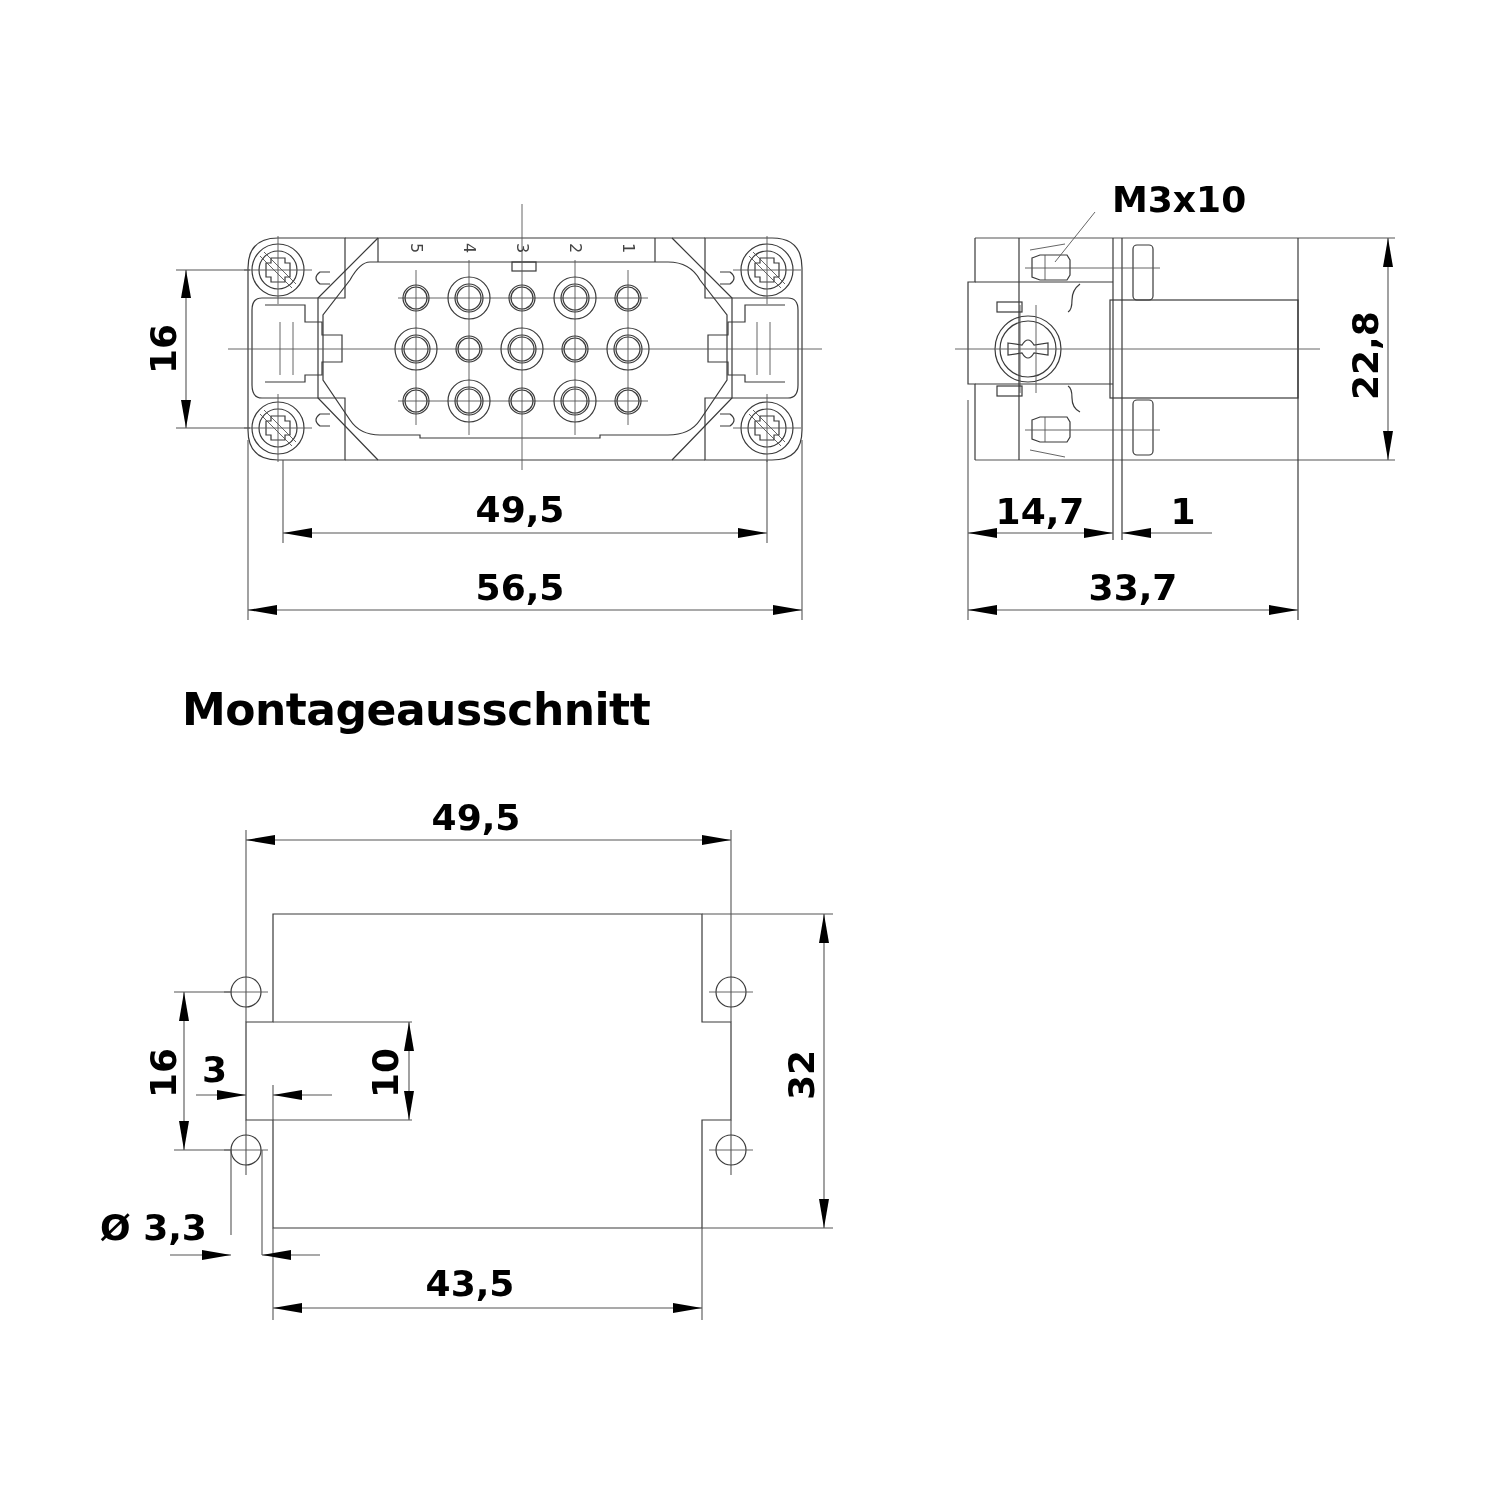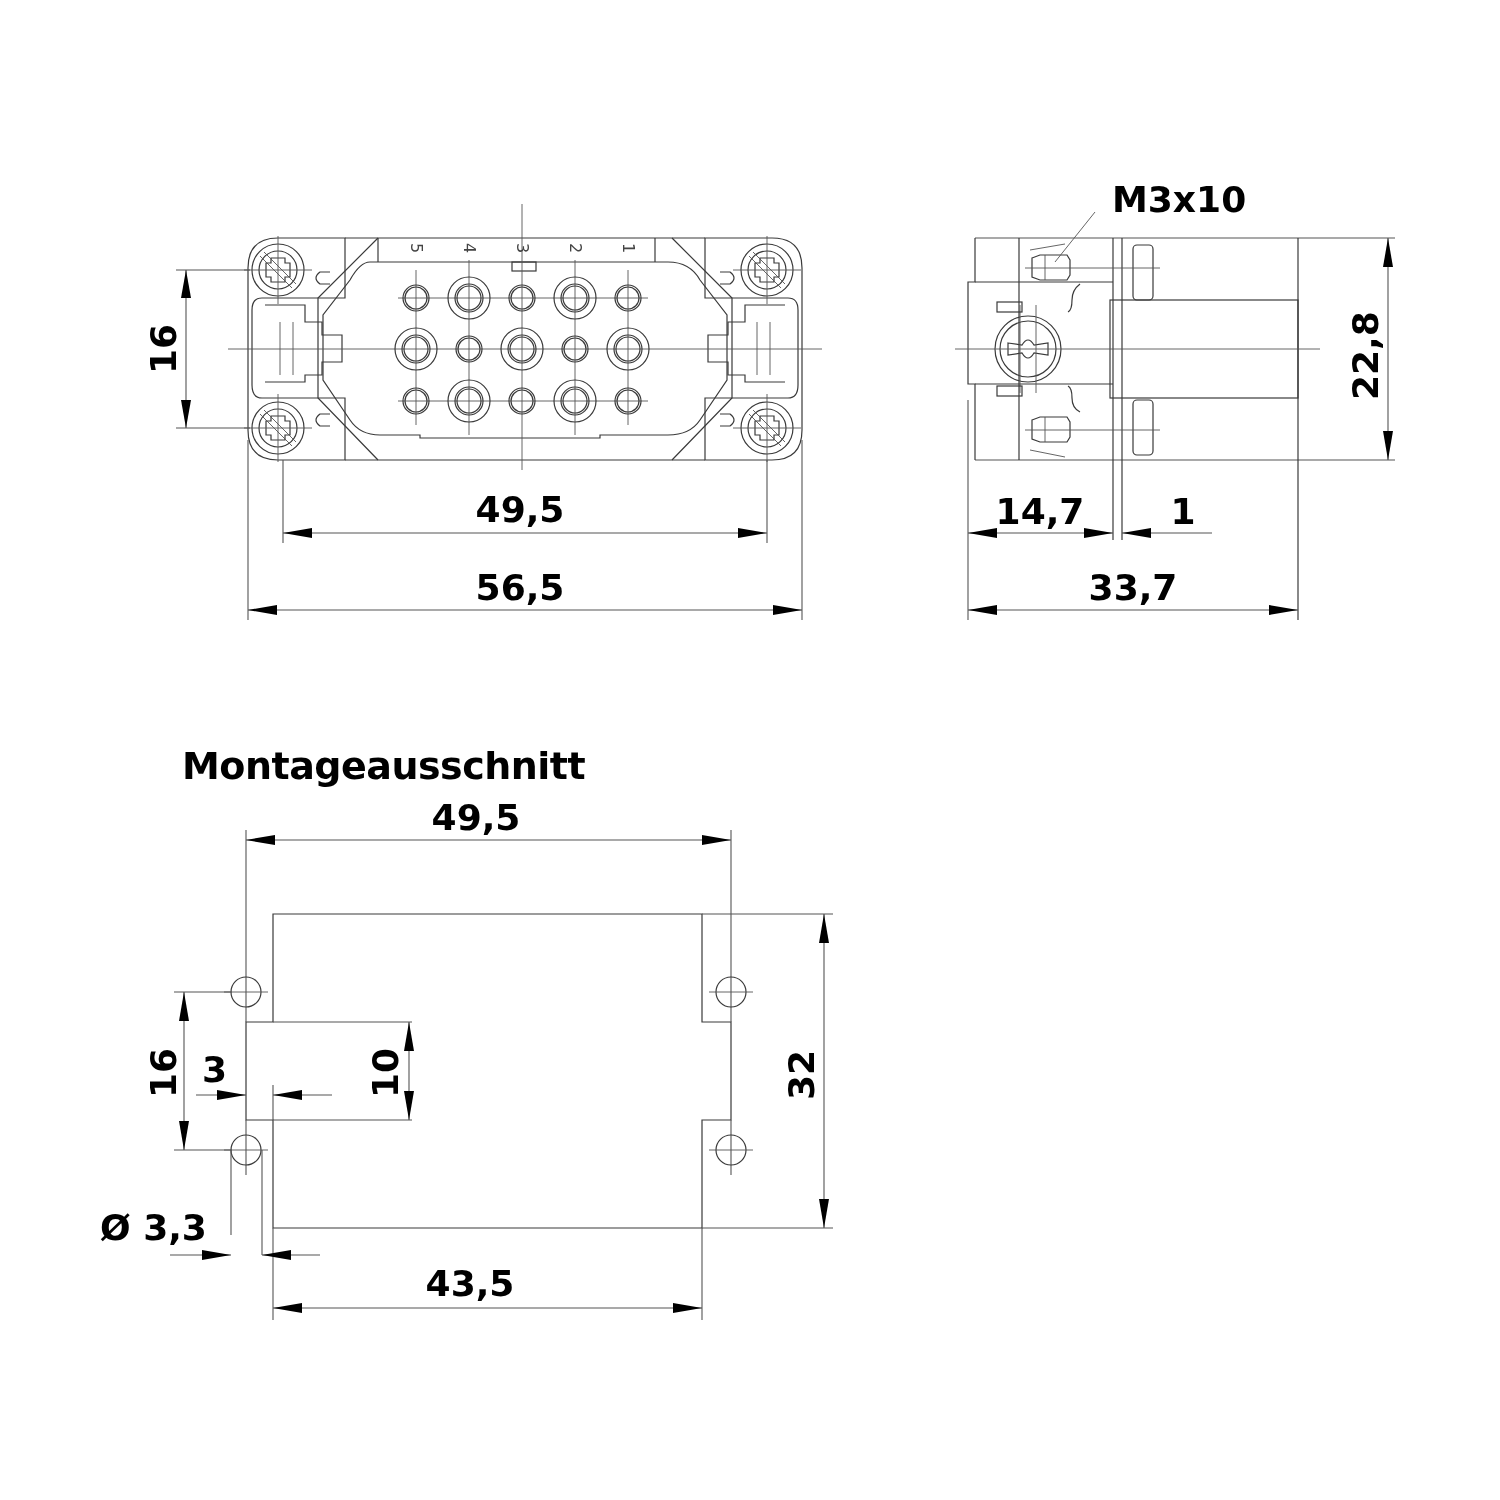--- a/index.html
+++ b/index.html
@@ -4,21 +4,21 @@
 <style>
   html, body { margin: 0; padding: 0; background: #ffffff; }
   body { width: 1500px; height: 1500px; position: relative; overflow: hidden; }
   #drawing { position: absolute; left: 0; top: 0; width: 1500px; height: 1500px; }
   .ln { stroke: #3a3a3a; stroke-width: 1.2; fill: none; }
   .thin { stroke: #555; stroke-width: 0.9; fill: none; }
   .dim { stroke: #555; stroke-width: 1.1; fill: none; }
   .arrow { fill: #000; stroke: none; }
   .dimtxt { font-family: "DejaVu Sans", sans-serif; font-weight: bold; font-size: 36px; fill: #000; }
   .pinnum { font-family: "DejaVu Sans", sans-serif; font-size: 16px; fill: #444; }
-  .title { position: absolute; left: 182px; top: 744px; font-family: "DejaVu Sans", sans-serif; font-weight: bold; font-size: 38px; color: #000; letter-spacing: -0.5px; }
+  .title { position: absolute; left: 182px; top: 684px; font-family: "DejaVu Sans", sans-serif; font-weight: bold; font-size: 44px; color: #000; letter-spacing: -0.5px; }
 </style>
 </head>
 <body>
 
 <svg id="drawing" viewBox="0 0 1500 1500" xmlns="http://www.w3.org/2000/svg">
   <defs>
     <g id="screw">
       <circle r="26" class="ln"></circle>
       <circle r="19" class="ln"></circle>
       <path d="M-7,-12 L7,-12 L7,-7 L12,-7 L12,7 L7,7 L7,12 L-7,12 L-7,7 L-12,7 L-12,-7 L-7,-7 Z" class="ln"></path>

